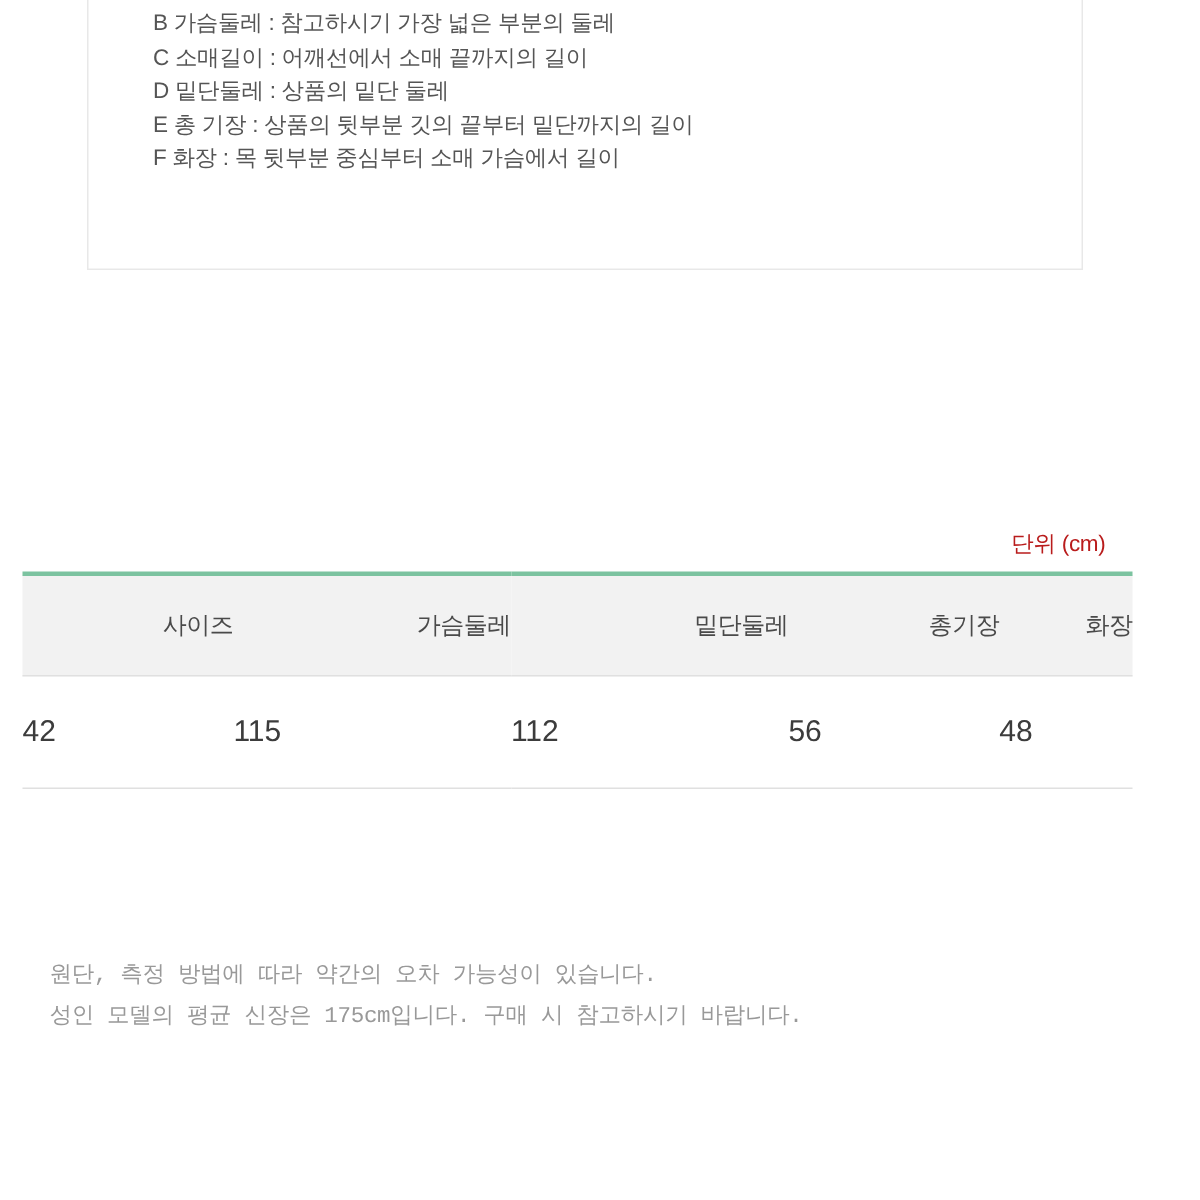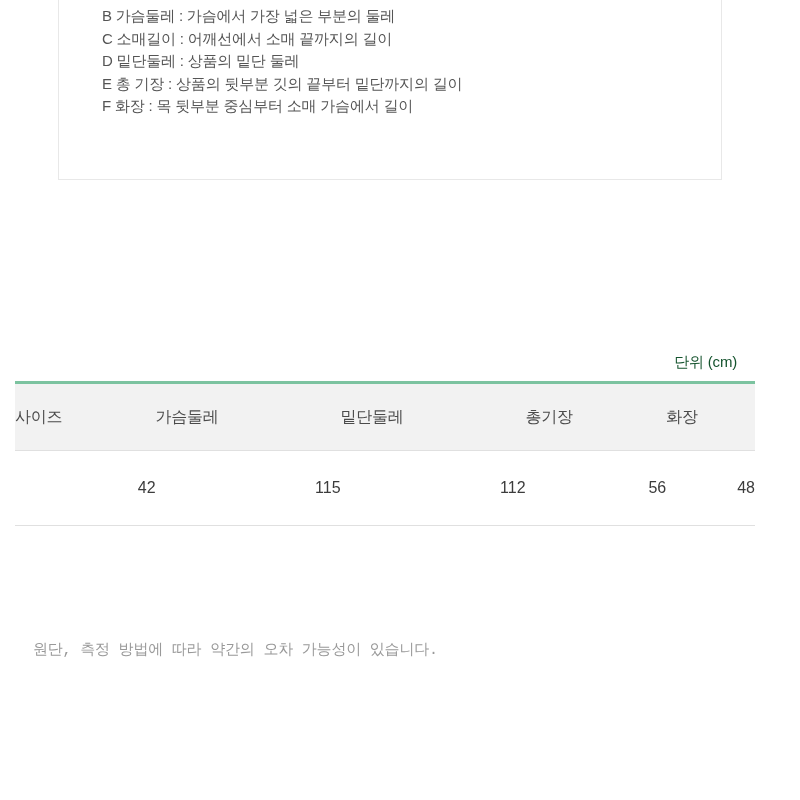--- a/index.html
+++ b/index.html
@@ -22,44 +22,44 @@
   }
   .guide-line {
     font-size:15px; line-height:22.5px;
     color:#555555; letter-spacing:-0.2px;
     white-space:nowrap;
   }
 
   
   .unit-label {
     position:absolute; top:353px; right:63px;
-    font-size:15px; color:#14532d; letter-spacing:-0.2px;
+    font-size:15px; color:#b91c1c; letter-spacing:-0.2px;
   }
 
   
   .size-table {
     position:absolute; left:15px; top:381px;
     width:740px;
     border-collapse:collapse;
     table-layout:fixed;
   }
   .size-table { border-top:3px solid #7cc3a0; }
   .size-table th {
     height:68px;
     background:#f2f2f2;
     font-weight:normal;
     font-size:16px; color:#4a4a4a;
-    text-align:left; vertical-align:middle;
+    text-align:right; vertical-align:middle;
     border-bottom:1px solid #e0e0e0;
     letter-spacing:-0.3px;
   }
   .size-table td {
     height:75px;
-    font-size:16px; color:#3c3c3c;
-    text-align:right; vertical-align:middle;
+    font-size:20px; color:#3c3c3c;
+    text-align:left; vertical-align:middle;
     border-bottom:1px solid #e0e0e0;
     background:#ffffff;
   }
   .col-1 { width:19%; }
   .col-2 { width:25%; }
   .col-3 { width:25%; }
   .col-4 { width:19%; }
   .col-5 { width:12%; }
 
   
@@ -68,21 +68,21 @@
     font-size:15px; line-height:27px;
     color:#999999; letter-spacing:-0.2px;font-family:Liberation Mono, monospace;
   }
 </style>
 </head>
 <body>
 
 <div class="stage">
 
   <div class="guide-box">
-    <div class="guide-line">B 가슴둘레 : 가슴에서 가장 넓은 부분의 둘레</div>
+    <div class="guide-line">B 가슴둘레 : 참고하시기 가장 넓은 부분의 둘레</div>
     <div class="guide-line">C 소매길이 : 어깨선에서 소매 끝까지의 길이</div>
     <div class="guide-line">D 밑단둘레 : 상품의 밑단 둘레</div>
     <div class="guide-line">E 총 기장 : 상품의 뒷부분 깃의 끝부터 밑단까지의 길이</div>
     <div class="guide-line">F 화장 : 목 뒷부분 중심부터 소매 가슴에서 길이</div>
   </div>
 
   <div class="unit-label">단위 (cm)</div>
 
   <table class="size-table">
     <colgroup>
@@ -107,15 +107,16 @@
         <td>115</td>
         <td>112</td>
         <td>56</td>
         <td>48</td>
       </tr>
     </tbody>
   </table>
 
   <div class="notes">
     <p>원단, 측정 방법에 따라 약간의 오차 가능성이 있습니다.</p>
+    <p>성인 모델의 평균 신장은 175cm입니다. 구매 시 참고하시기 바랍니다.</p>
   </div>
 
 </div>
 
 </body></html>

